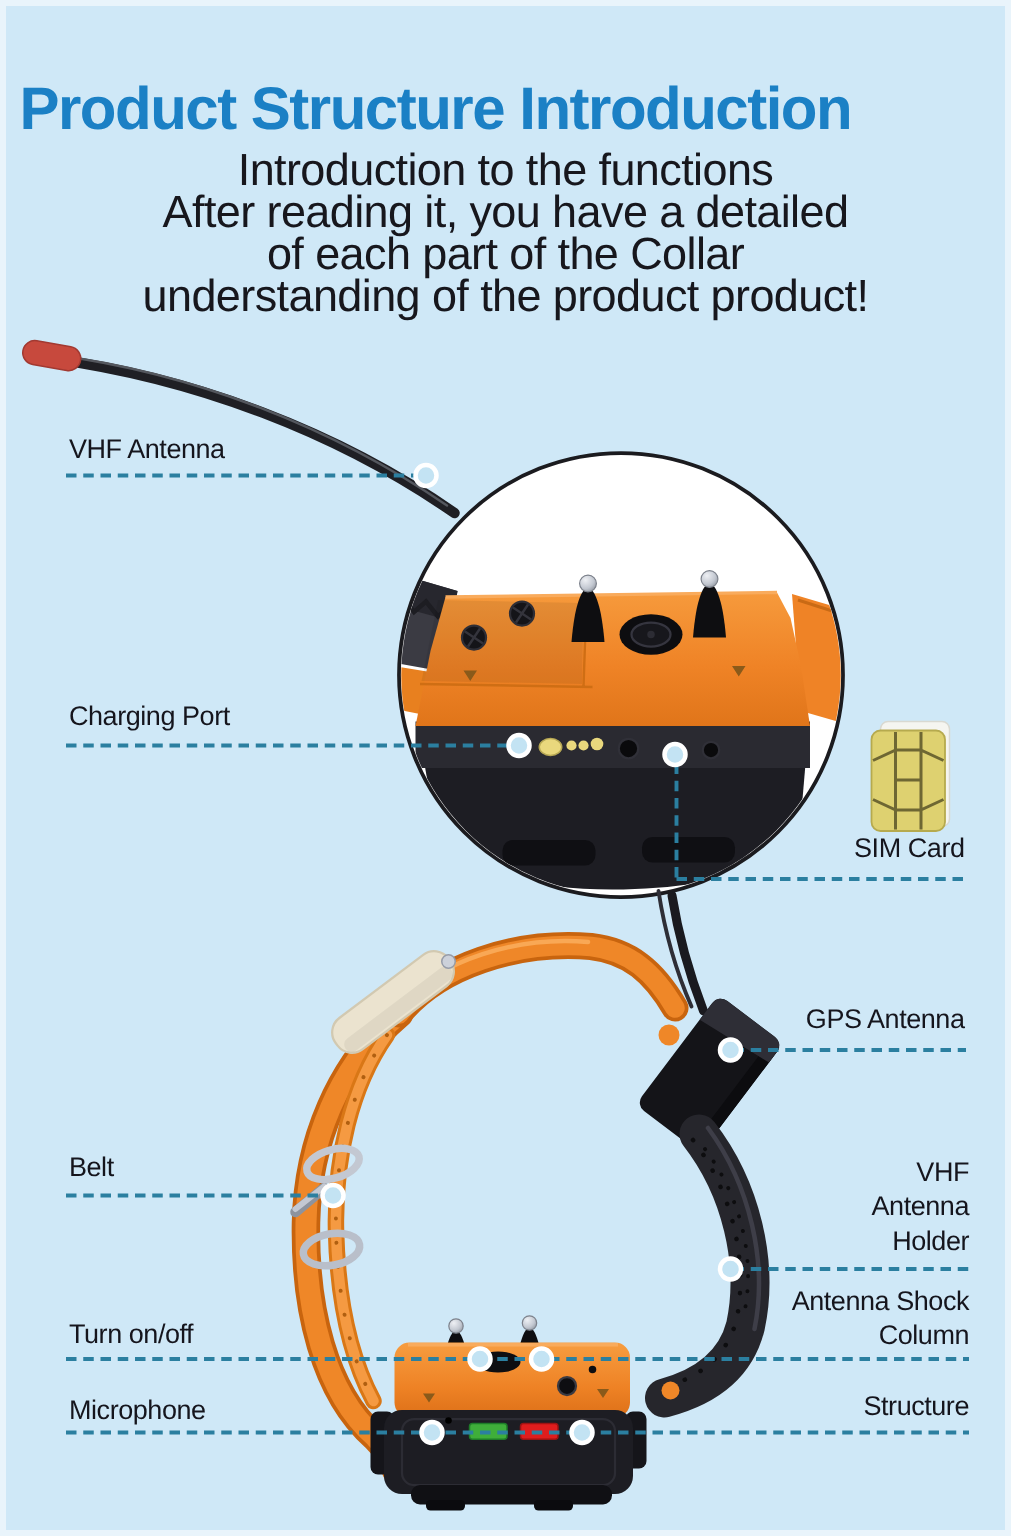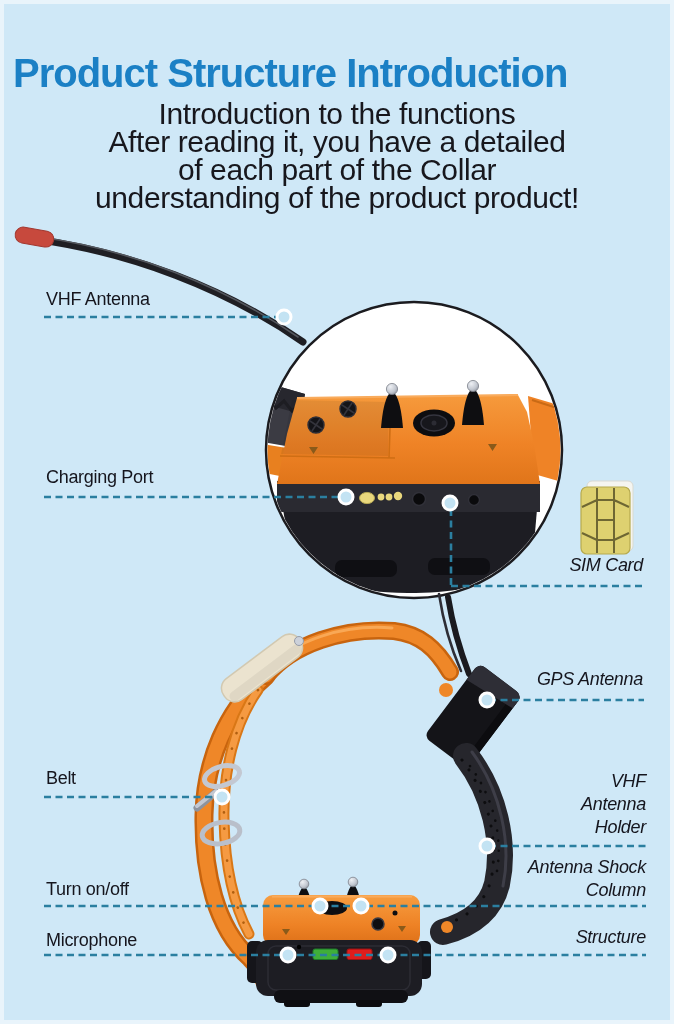--- a/index.html
+++ b/index.html
@@ -15,21 +15,21 @@
     font-size:40px;font-weight:700;letter-spacing:-1px;color:#1b80c5;line-height:46px;margin-left:13px;
   }
   .subtitle{
     position:absolute;left:0;right:0;top:100px;text-align:center;
     font-size:30px;line-height:28px;color:#17171d;letter-spacing:-0.4px;
   }
   .lbl{
     position:absolute;font-size:18px;color:#15151d;letter-spacing:-0.3px;
     line-height:26px;white-space:nowrap;
   }
-  .lbl.r{text-align:right;font-style:italic;}
+  .lbl.r{text-align:right;}
   .lbl.multi{line-height:23px;}
 </style>
 </head>
 <body>
 
 <div class="stage">
 
   <svg class="art" viewBox="0 0 674 1024" aria-hidden="true">
     <defs>
       <clipPath id="circleClip">

